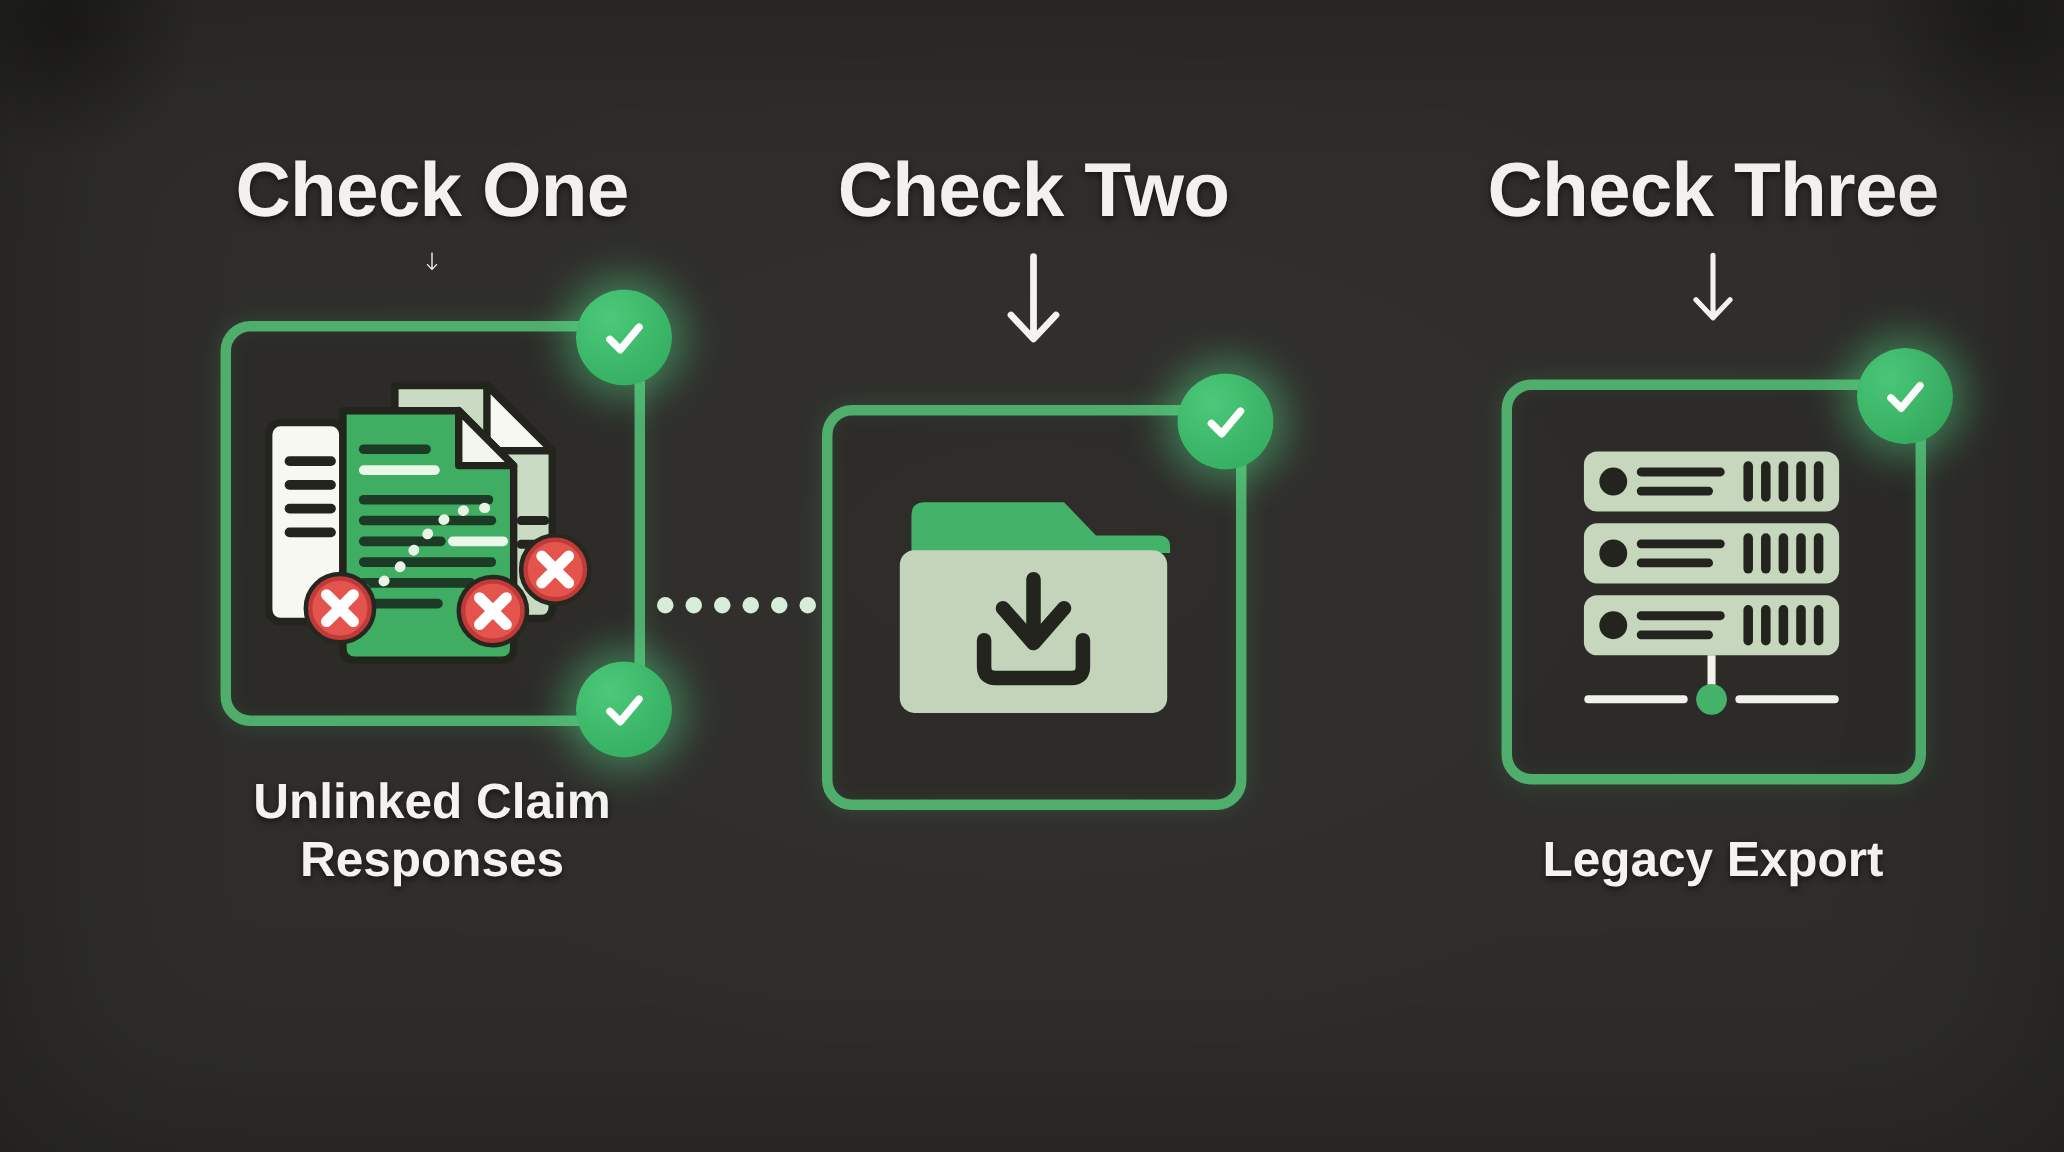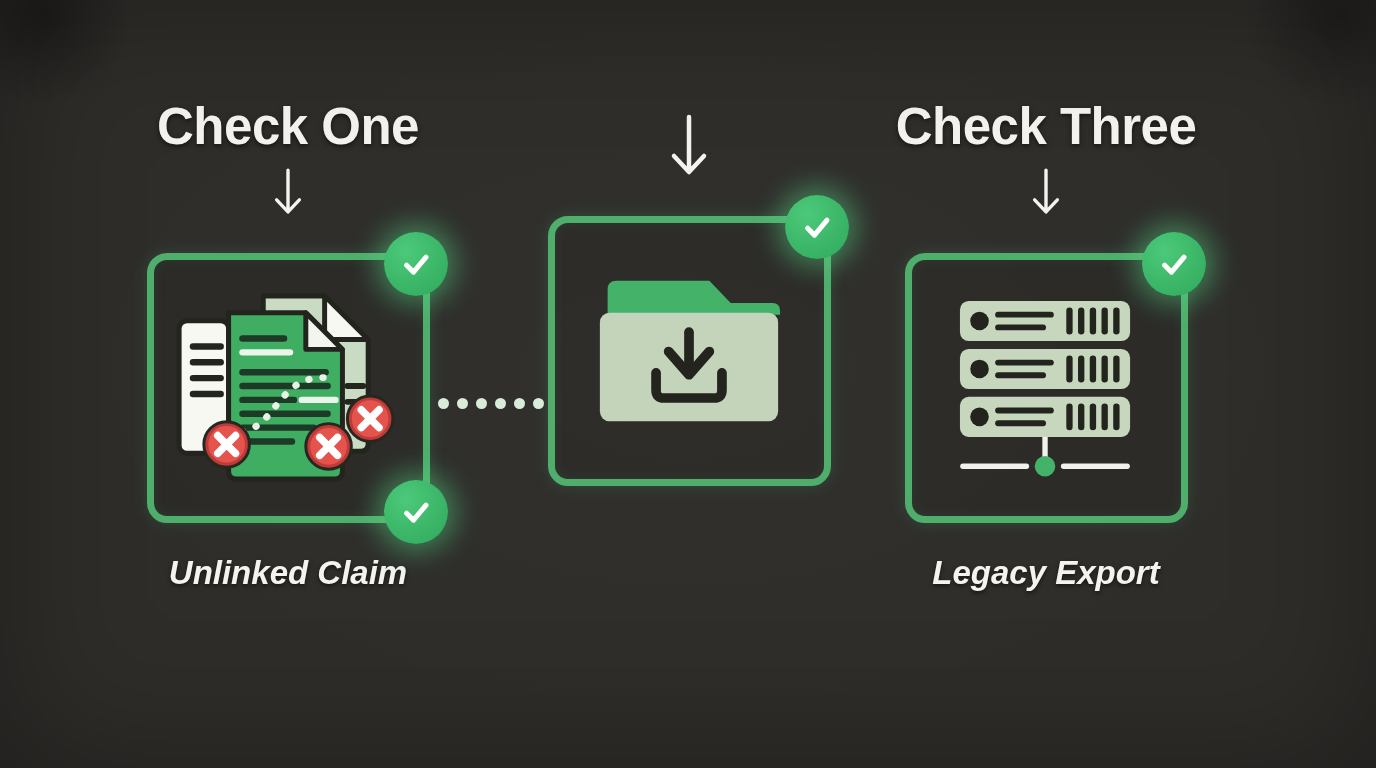--- a/index.html
+++ b/index.html
@@ -29,21 +29,21 @@
   }
   body::after{
     content:"";position:absolute;inset:0;pointer-events:none;
     box-shadow:inset 0 0 140px rgba(0,0,0,.32);
   }
   .column{
     position:absolute;top:0;width:340px;height:592px;
     display:flex;flex-direction:column;align-items:center;
     padding-top:100px;
   }
-  .col-1{left:118px;} .col-2{left:519px;} .col-3{left:876px;}
+  .col-1{left:118px;} .col-2{left:519px;} .col-3{left:972px;}
   .heading{
     font-size:51px;font-weight:bold;color:var(--text-white);
     line-height:54px;letter-spacing:-.5px;white-space:nowrap;
     text-shadow:0 2px 5px rgba(0,0,0,.55);
   }
   .down-arrow{margin-top:14px;height:70px;}
   .check-box{
     margin-top:32px;width:283px;height:270px;flex:none;
     border:7px solid var(--box-border-green);border-radius:20px;
     position:relative;display:flex;align-items:center;justify-content:center;
@@ -56,21 +56,21 @@
     display:flex;align-items:center;justify-content:center;
     box-shadow:0 0 26px 9px rgba(86,214,135,.45);
   }
   .badge.top-right{right:-25px;top:-28px;}
   .badge.bottom-right{right:-25px;bottom:-28px;}
   .label{
     margin-top:30px;text-align:center;color:var(--text-white);
     font-size:33px;font-weight:bold;line-height:39px;
     text-shadow:0 2px 4px rgba(0,0,0,.55);
   }
-  .label span{display:block;white-space:nowrap;font-style:italic;}
+  .label span{display:block;white-space:nowrap;}
   .connector{
     position:absolute;left:438px;top:398px;width:106px;height:11px;
     display:flex;justify-content:space-between;
   }
   .connector i{
     width:11px;height:11px;border-radius:50%;
     background:var(--dot-color);display:block;
   }
 </style>
 </head>
@@ -137,24 +137,26 @@
         </svg>
     </div>
     <div class="badge bottom-right">
       <svg width="40" height="40" viewBox="0 0 64 64">
           <path d="M17,34 L28,45 L48,21" fill="none" stroke="#ffffff" stroke-width="8" stroke-linecap="round" stroke-linejoin="round"></path>
         </svg>
     </div>
   </div>
   <div class="label">
     <span>Unlinked Claim</span>
+    <span>Responses</span>
   </div>
 </div>
 
 <div class="column col-2">
+  <div class="heading">Check Two</div>
   <svg class="down-arrow" width="44" height="70" viewBox="0 0 44 70">
     <path d="M22,3 V55 M7,42 L22,58 L37,42" fill="none" stroke="#f4f3ef" stroke-width="4.5" stroke-linecap="round" stroke-linejoin="round"></path>
   </svg>
   <div class="check-box">
     <svg width="194" height="155" viewBox="0 0 200 160">
       <path d="M16,42 V16 q0,-9 9,-9 h96 l22,23 h43 q8,0 8,8 v4 z" fill="#44b369"></path>
       <rect x="8" y="40" width="184" height="112" rx="10" fill="#c3d4bb"></rect>
       <line x1="100" y1="60" x2="100" y2="96" stroke="#23241d" stroke-width="10" stroke-linecap="round"></line>
       <path d="M79,80 L100,104 L121,80" fill="none" stroke="#23241d" stroke-width="10" stroke-linecap="round" stroke-linejoin="round"></path>
       <path d="M66,102 v18 q0,8 8,8 h52 q8,0 8,-8 v-18" fill="none" stroke="#23241d" stroke-width="10" stroke-linecap="round"></path>

